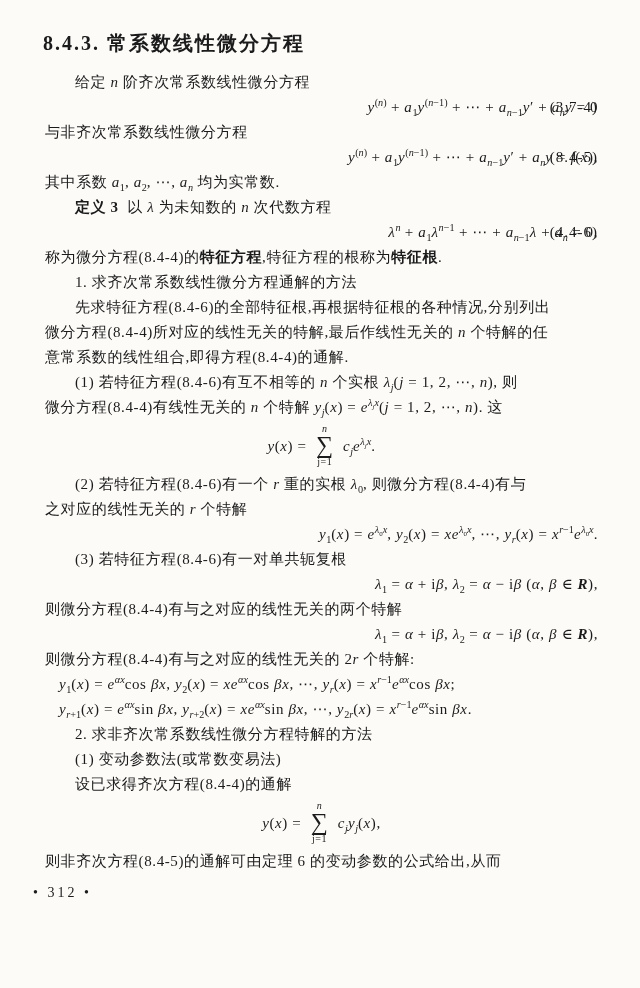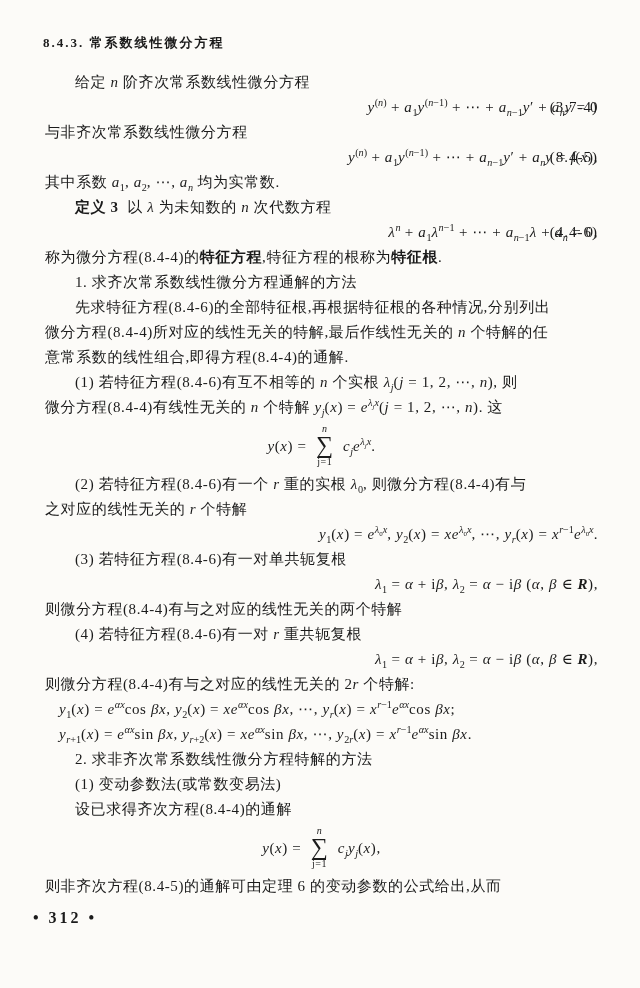--- a/index.html
+++ b/index.html
@@ -4,35 +4,35 @@
 <style>
   html,body{margin:0;padding:0;}
   .page{
     width:640px;height:988px;box-sizing:border-box;
     background:#fcfbf8;color:#1b1b1b;
     padding:30px 42px 0 45px;
     font-family:"Liberation Serif","DejaVu Serif",serif;
     font-size:15px;line-height:25px;letter-spacing:0.6px;
     overflow:hidden;position:relative;
   }
-  .h1{font-size:13px;font-weight:bold;margin:0 0 14px -2px;letter-spacing:2px;line-height:26px;}
+  .h1{font-size:20px;font-weight:bold;margin:0 0 14px -2px;letter-spacing:2px;line-height:26px;}
   .ln{min-height:25px;}
   .ind{text-indent:30px;}
   .eq{position:relative;text-align:right;}
   .eq .eq-num{position:absolute;right:0;top:0;letter-spacing:1px;}
   .eq-left{padding-left:14px;}
   .eq-display{text-align:center;height:52px;line-height:52px;}
   i{font-style:italic;}
   b{font-weight:bold;}
   sup,sub{font-size:0.68em;letter-spacing:0;line-height:0;}
   k-sum{display:inline-flex;flex-direction:column;align-items:center;vertical-align:middle;line-height:1;margin:0 5px;position:relative;top:-2px;}
   k-top{font-size:10px;font-style:italic;line-height:1;}
   k-sig{font-size:24px;line-height:0.95;font-style:normal;}
   k-bot{font-size:10px;line-height:1;}
-  .pagenum{font-weight:bold;margin-top:6px;margin-left:-12px;letter-spacing:3px;font-size:16px;}
+  .pagenum{font-weight:normal;margin-top:6px;margin-left:-12px;letter-spacing:3px;font-size:14px;}
 </style>
 </head>
 <body>
 
 <div class="page">
 
   <h1 class="h1">8.4.3. 常系数线性微分方程</h1>
 
   <main>
 
@@ -75,21 +75,20 @@
     <div class="ln ind">(2) 若特征方程(8.4-6)有一个 <i>r</i> 重的实根 <i>λ</i><sub>0</sub>, 则微分方程(8.4-4)有与</div>
     <div class="ln">之对应的线性无关的 <i>r</i> 个特解</div>
     <div class="ln eq">
       <span class="eq-body"><i>y</i><sub>1</sub>(<i>x</i>) = <i>e</i><sup><i>λ</i><sub>0</sub><i>x</i></sup>, <i>y</i><sub>2</sub>(<i>x</i>) = <i>xe</i><sup><i>λ</i><sub>0</sub><i>x</i></sup>, ⋯, <i>y</i><sub><i>r</i></sub>(<i>x</i>) = <i>x</i><sup><i>r</i>−1</sup><i>e</i><sup><i>λ</i><sub>0</sub><i>x</i></sup>.</span>
     </div>
     <div class="ln ind">(3) 若特征方程(8.4-6)有一对单共轭复根</div>
     <div class="ln eq">
       <span class="eq-body"><i>λ</i><sub>1</sub> = <i>α</i> + i<i>β</i>, <i>λ</i><sub>2</sub> = <i>α</i> − i<i>β</i> (<i>α</i>, <i>β</i> ∈ <b><i>R</i></b>),</span>
     </div>
     <div class="ln">则微分方程(8.4-4)有与之对应的线性无关的两个特解</div>
-    <div class="ln ind">(4) 若特征方程(8.4-6)有一对 <i>r</i> 重共轭复根</div>
     <div class="ln eq">
       <span class="eq-body"><i>λ</i><sub>1</sub> = <i>α</i> + i<i>β</i>, <i>λ</i><sub>2</sub> = <i>α</i> − i<i>β</i> (<i>α</i>, <i>β</i> ∈ <b><i>R</i></b>),</span>
     </div>
     <div class="ln">则微分方程(8.4-4)有与之对应的线性无关的 2<i>r</i> 个特解:</div>
     <div class="ln eq-left"><i>y</i><sub>1</sub>(<i>x</i>) = <i>e</i><sup><i>αx</i></sup>cos <i>βx</i>, <i>y</i><sub>2</sub>(<i>x</i>) = <i>xe</i><sup><i>αx</i></sup>cos <i>βx</i>, ⋯, <i>y</i><sub><i>r</i></sub>(<i>x</i>) = <i>x</i><sup><i>r</i>−1</sup><i>e</i><sup><i>αx</i></sup>cos <i>βx</i>;</div>
     <div class="ln eq-left"><i>y</i><sub><i>r</i>+1</sub>(<i>x</i>) = <i>e</i><sup><i>αx</i></sup>sin <i>βx</i>, <i>y</i><sub><i>r</i>+2</sub>(<i>x</i>) = <i>xe</i><sup><i>αx</i></sup>sin <i>βx</i>, ⋯, <i>y</i><sub>2<i>r</i></sub>(<i>x</i>) = <i>x</i><sup><i>r</i>−1</sup><i>e</i><sup><i>αx</i></sup>sin <i>βx</i>.</div>
     <div class="ln ind">2. 求非齐次常系数线性微分方程特解的方法</div>
     <div class="ln ind">(1) 变动参数法(或常数变易法)</div>
     <div class="ln ind">设已求得齐次方程(8.4-4)的通解</div>
 

